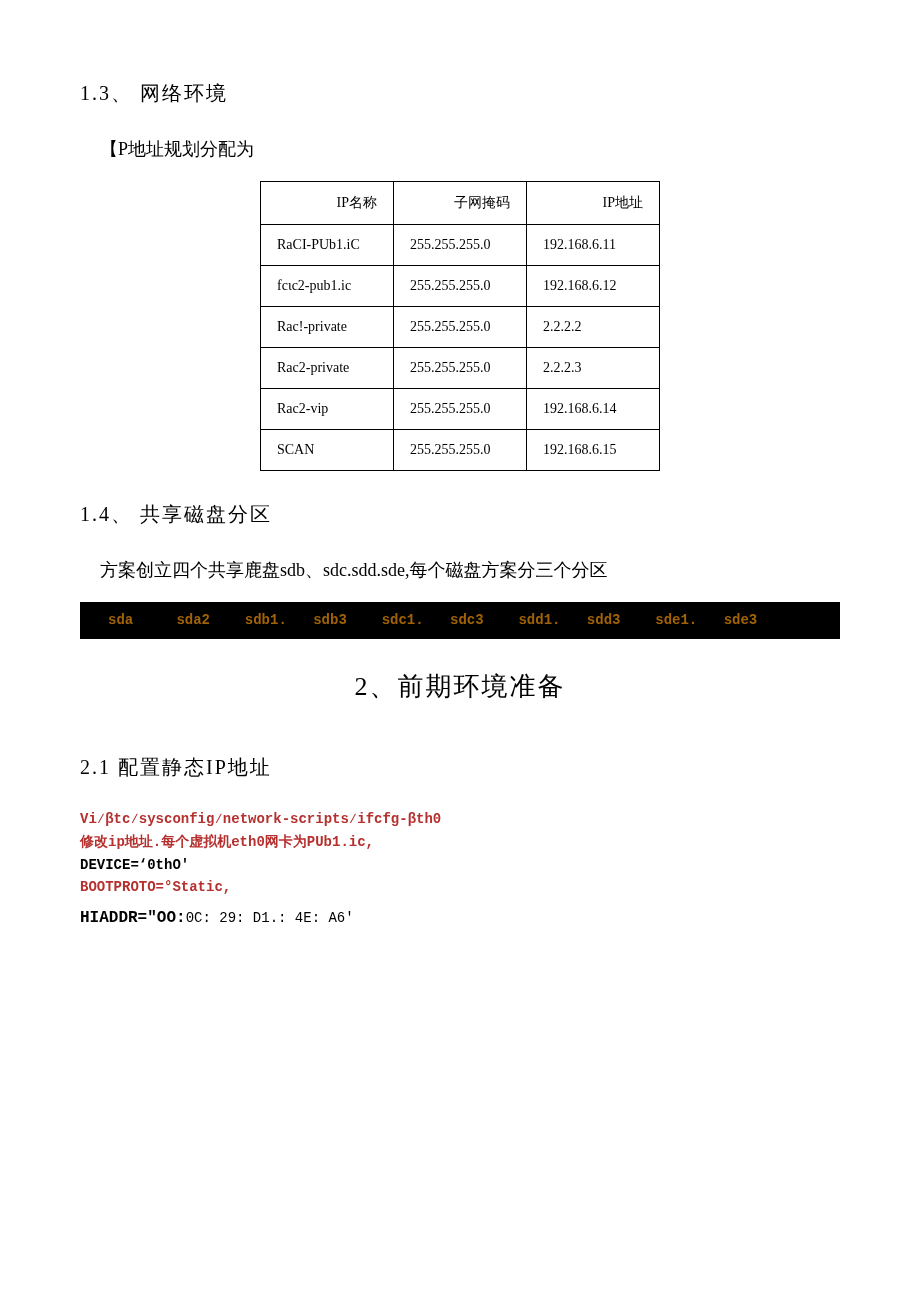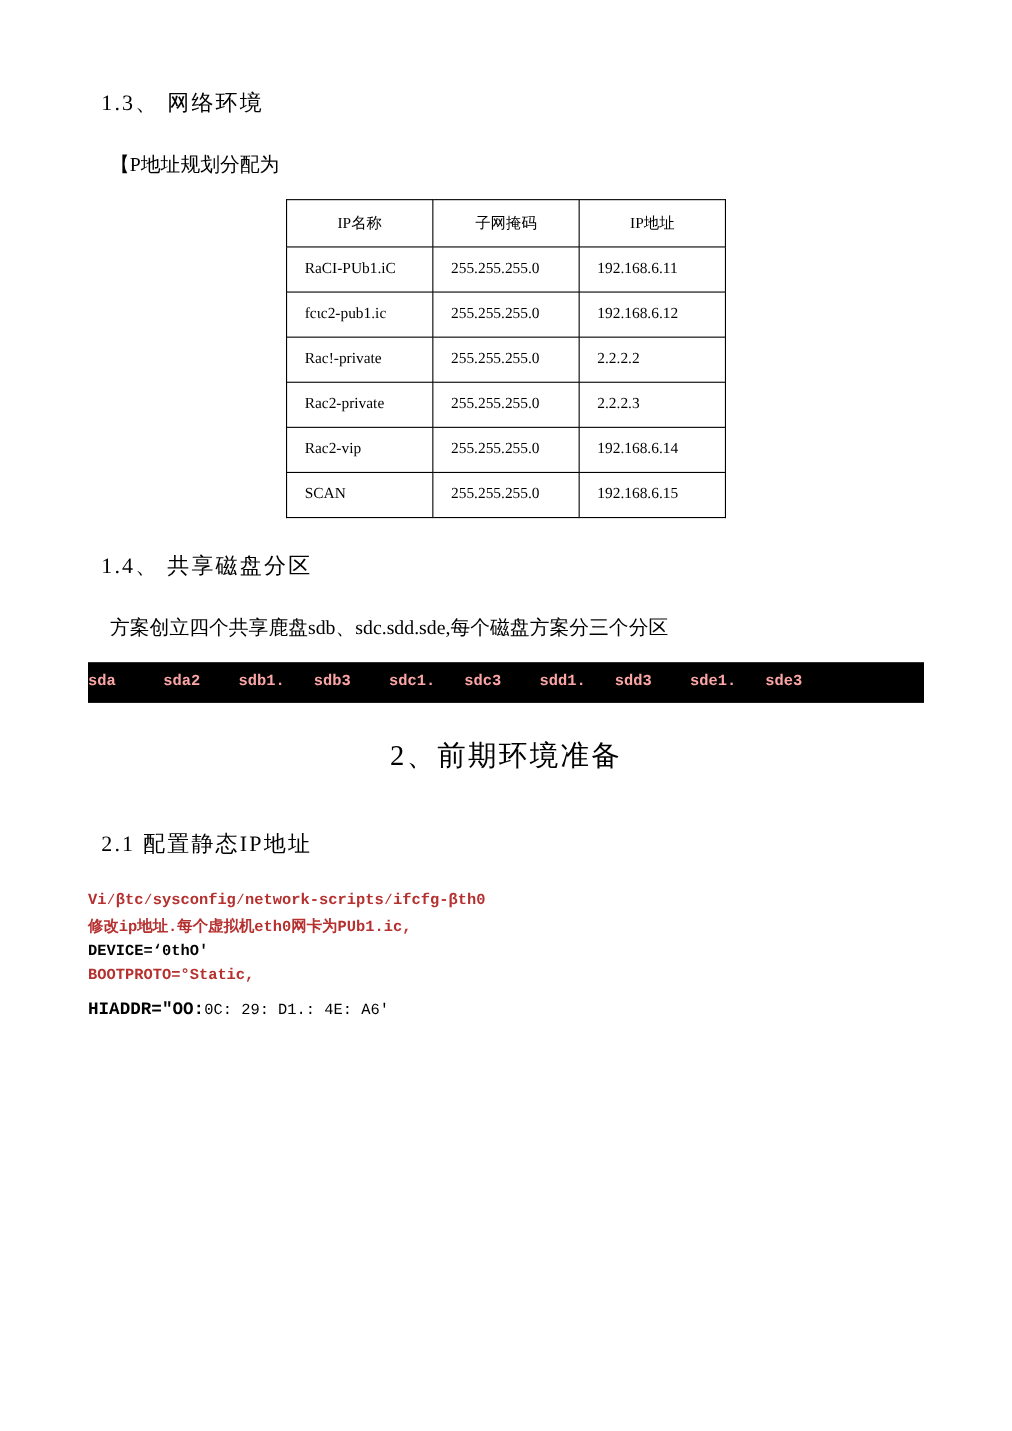--- a/index.html
+++ b/index.html
@@ -8,45 +8,45 @@
     margin: 0 auto;
     padding: 60px 80px;
     font-size: 16px;
     color: #000;
     background: #fff;
   }
   h2.sec {
     font-size: 20px;
     font-weight: normal;
     letter-spacing: 2px;
-    margin: 20px 0 30px 12px;
+    margin: 20px 0 30px 0;
   }
   p.intro {
     margin: 10px 0 20px 20px;
     font-size: 18px;
   }
   table.ip {
     border-collapse: collapse;
     margin: 0 auto 30px auto;
   }
   table.ip th, table.ip td {
     border: 1px solid #000;
     padding: 12px 16px;
     font-size: 14px;
     text-align: left;
     min-width: 100px;
   }
   table.ip th {
     font-weight: normal;
-    text-align: center;
+    text-align: right;
   }
   .code-block {
     background: #000;
-    color: #fca5a5;
-    padding: 8px 0;
+    color: #a16207;
+    padding: 8px 28px;
     font-family: "Courier New", monospace;
     font-size: 14px;
     font-weight: bold;
     margin: 10px 0 30px 0;
     line-height: 1.5;
   }
   .code-block span {
     display: inline-block;
     width: 60px;
   }

